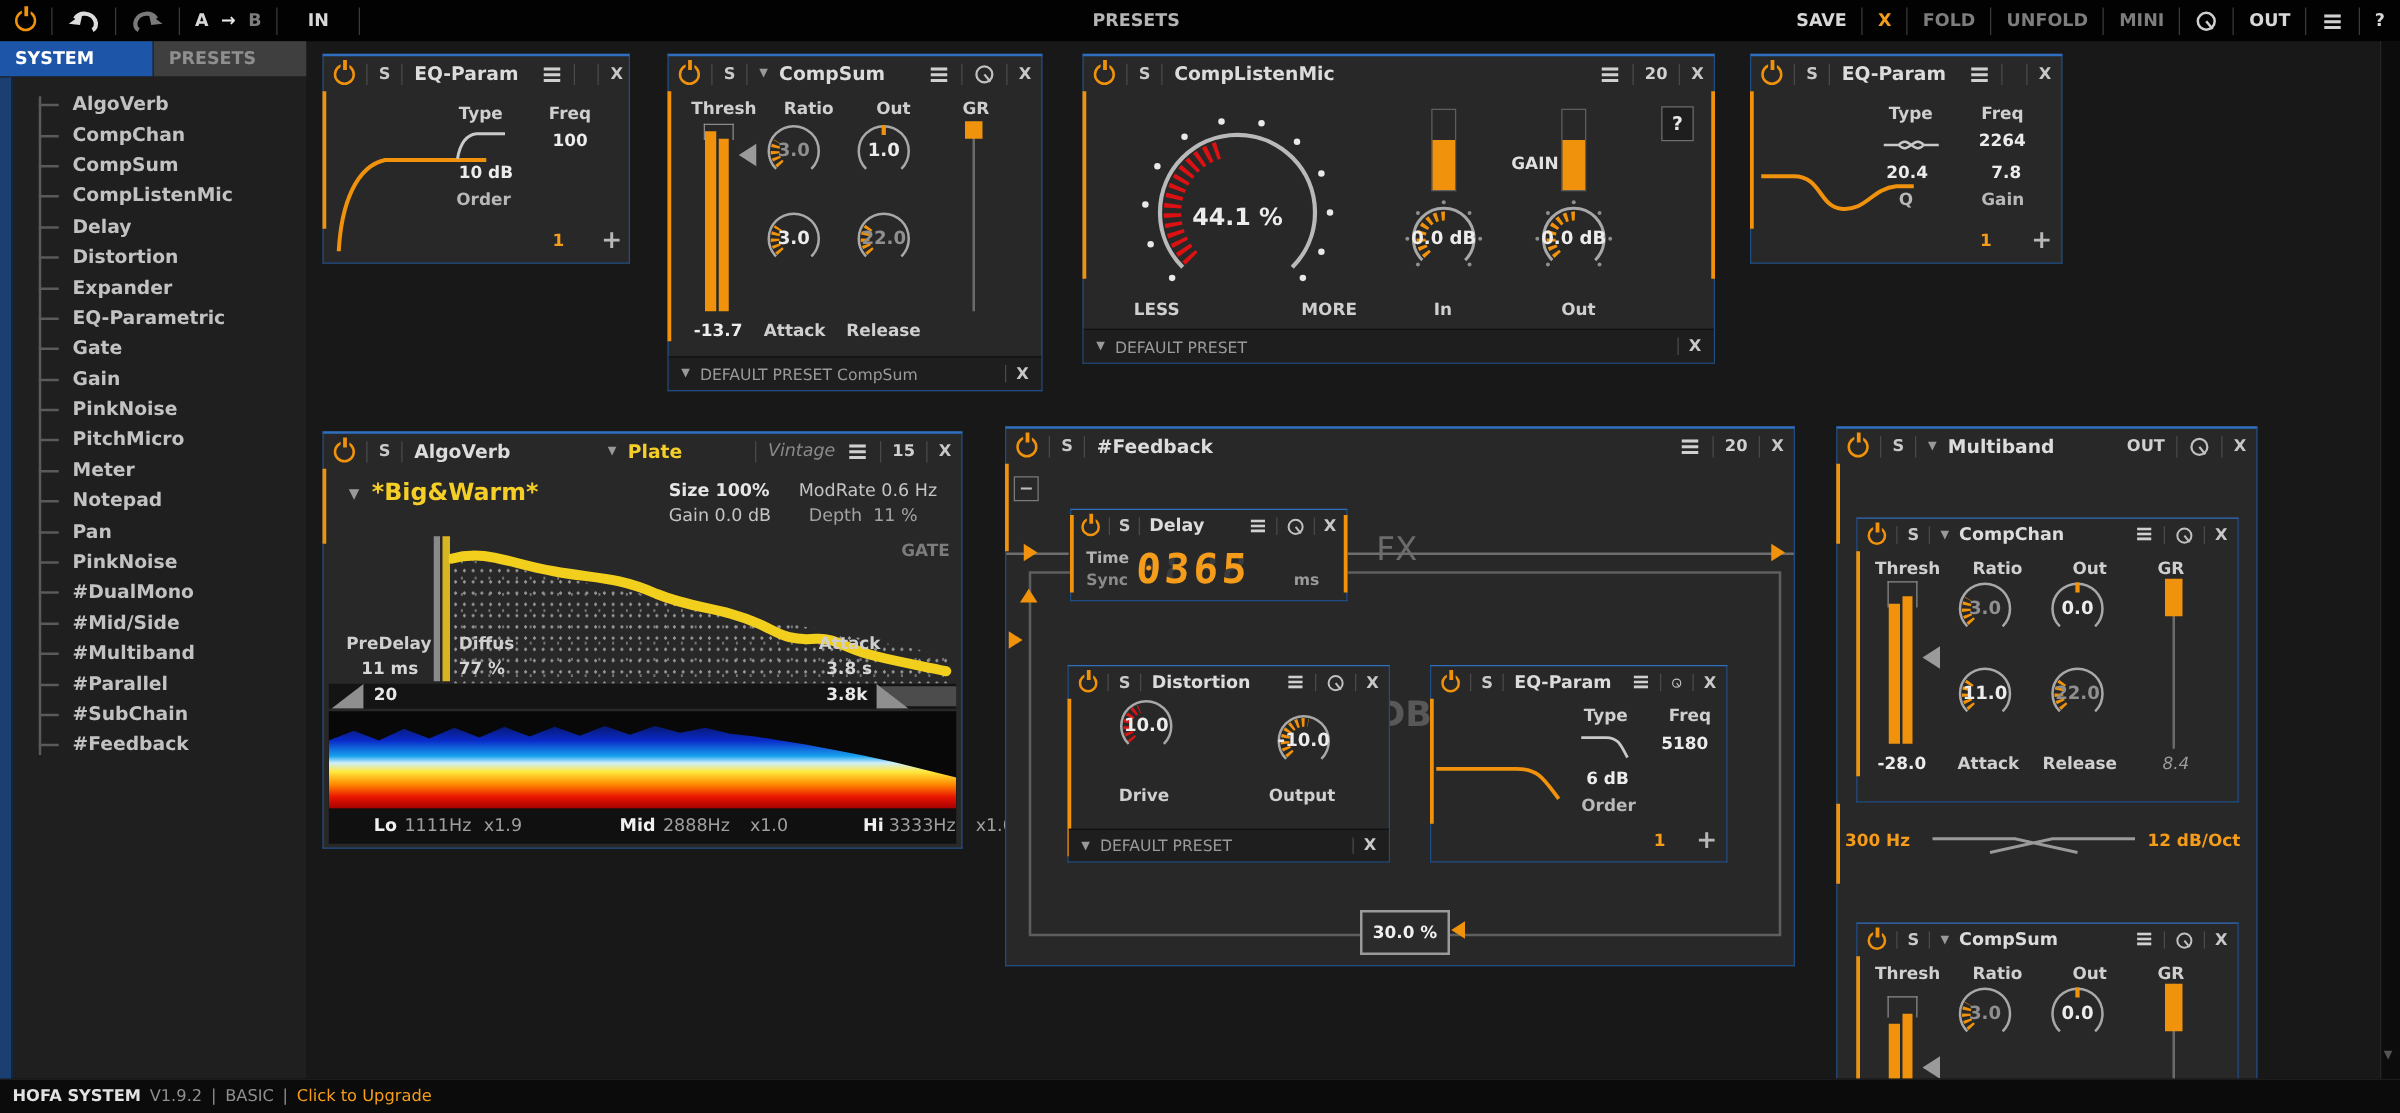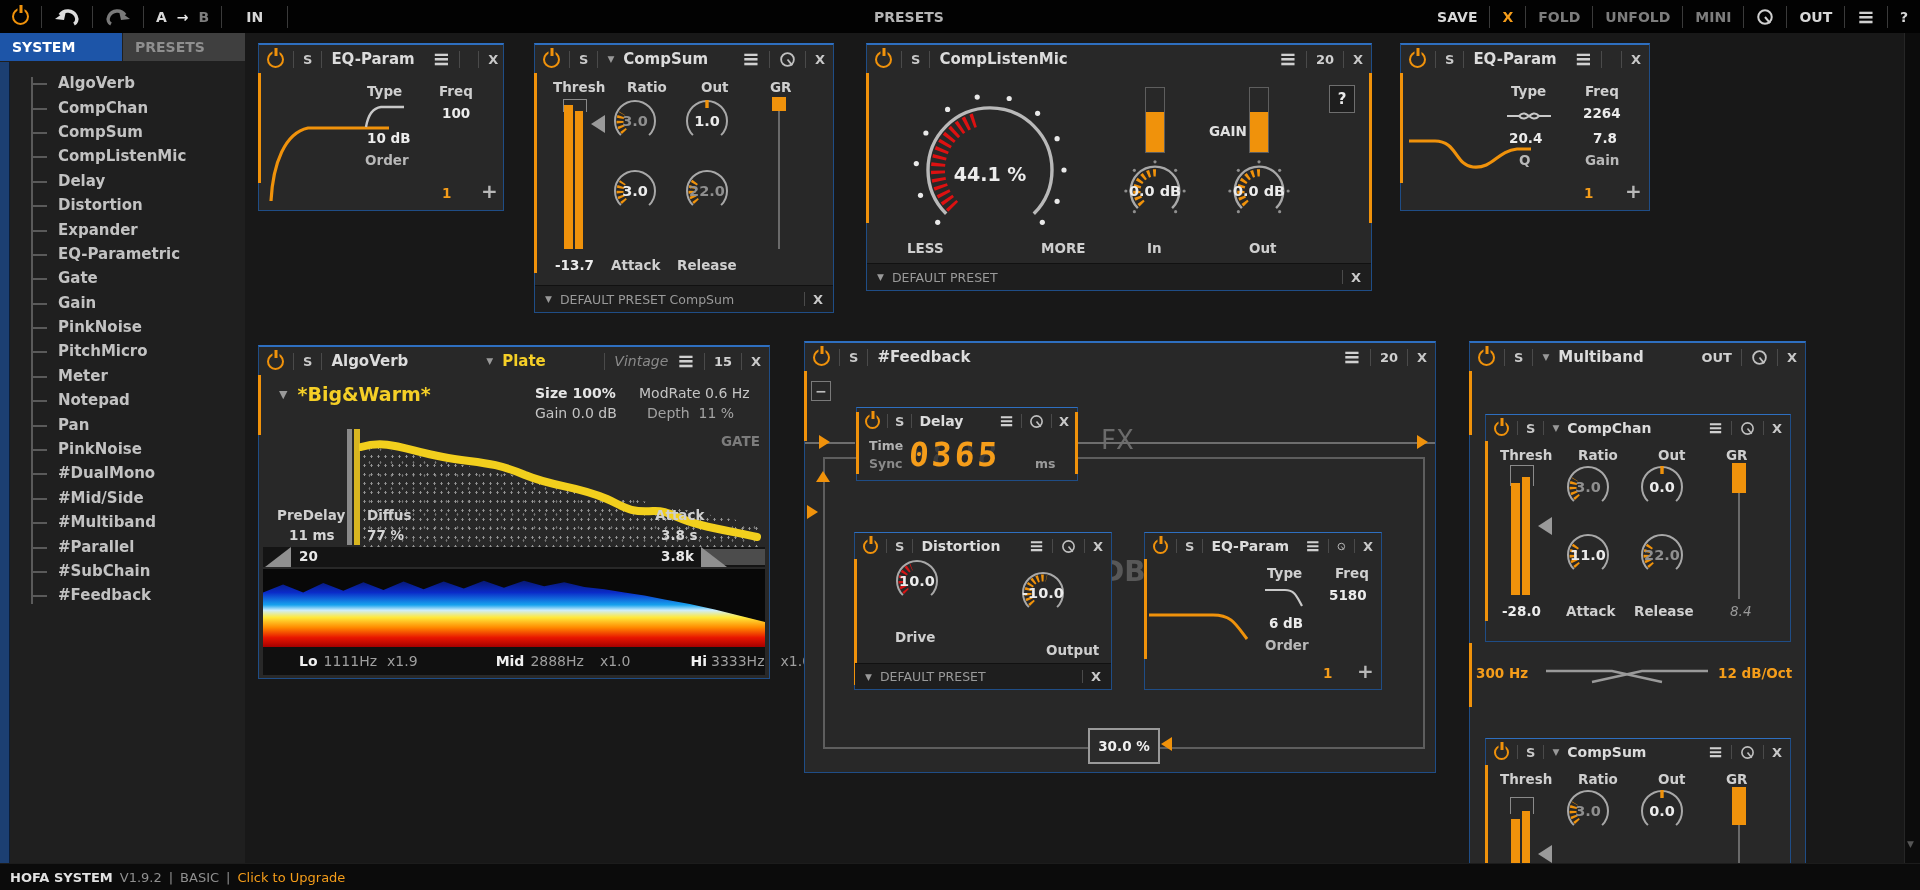--- a/index.html
+++ b/index.html
@@ -634,21 +634,21 @@
           <span class="kval">10.0</span>
         </div>
         <div class="knob" style="left:160px;top:32px;">
           <svg viewBox="0 0 56 56" width="56" height="56">
                 <path class="arc" d="M13.9,42.1 A20,20 0 1 1 42.1,42.1"></path>
                 <path class="tick t-o" d="M17.4,38.6 A15,15 0 0 1 31.5,13.4"></path>
               </svg>
           <span class="kval">-10.0</span>
         </div>
         <span class="lab" style="left:40px;top:96px;">Drive</span>
-        <span class="lab" style="left:160px;top:109px;margin-left:31px;">Output</span>
+        <span class="lab" style="left:160px;top:96px;">Output</span>
         <div class="presetbar" style="height:26px;">
           <span class="ddown">▼</span>
           <span>DEFAULT PRESET</span>
           <span class="grow"></span>
               <span class="dv" style="height:13px;"></span>
           <span class="xbtn">X</span>
         </div>
       </div>
 
       <div class="panel" style="left:339px;top:189px;width:238px;height:158px;border-top-width:1px;">

